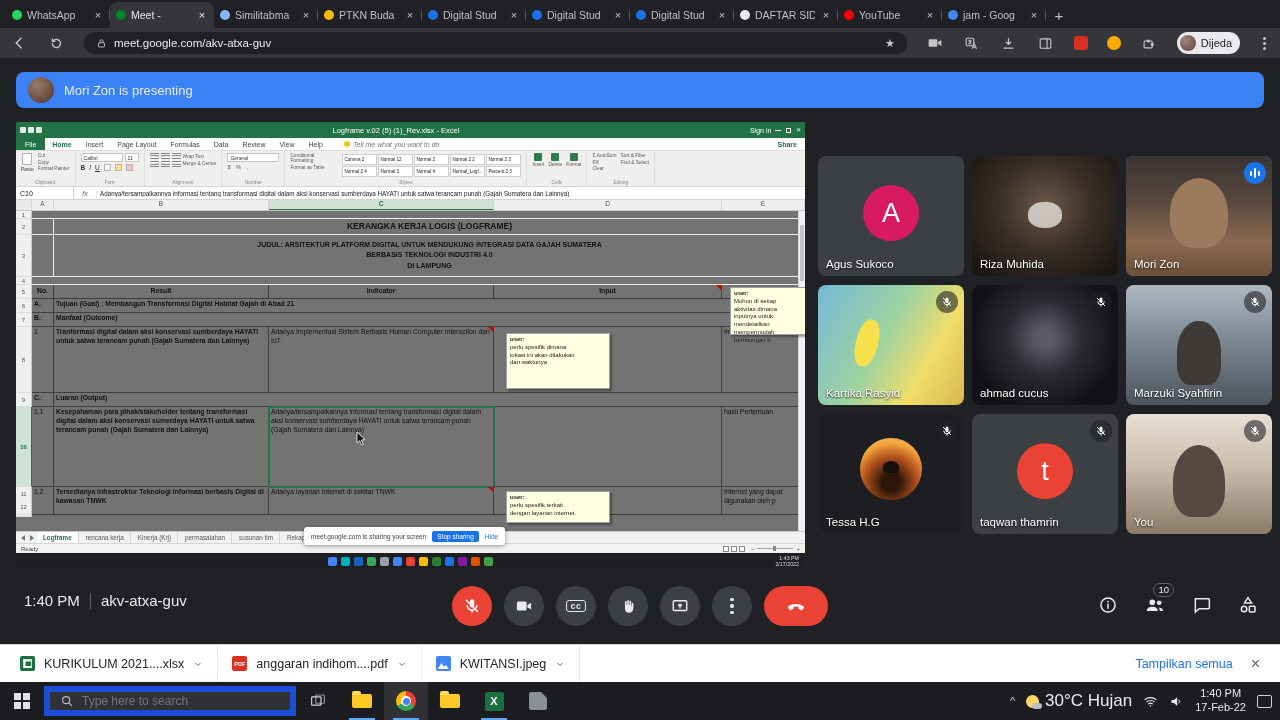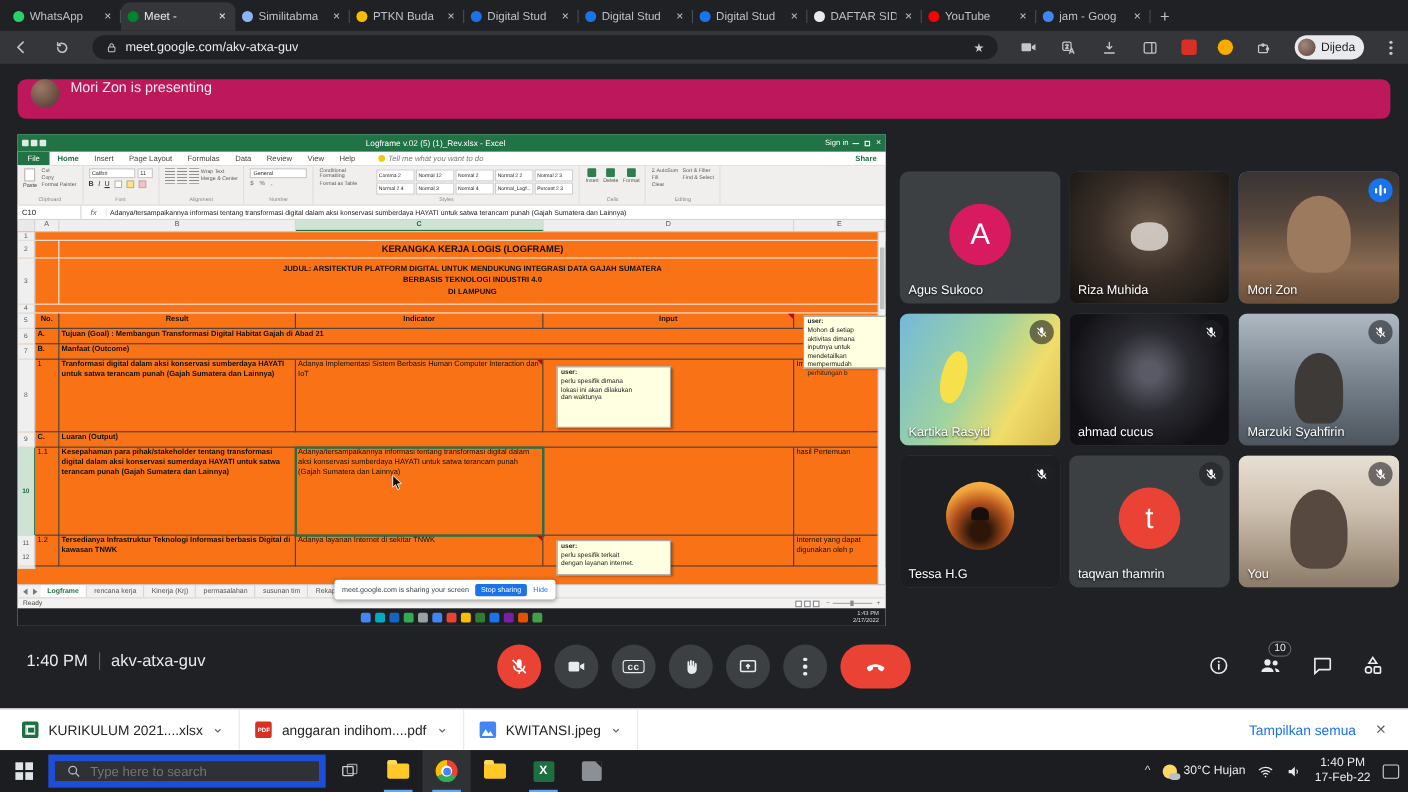--- a/index.html
+++ b/index.html
@@ -28,21 +28,21 @@
   .ext { width:14px; height:14px; border-radius:3px; position:relative; flex:0 0 auto; }
   .ext.e1 { background:#d93025; }
   .ext.e2 { background:#f9ab00; border-radius:50%; }
   .ext .bdg { position:absolute; bottom:-3px; right:-4px; background:#d93025; color:#fff; font-size:6px; border-radius:2px; padding:0 1px; }
   .chip { height:22px; background:#e8eaed; border-radius:11px; display:flex; align-items:center; gap:5px; padding:0 8px 0 3px; color:#202124; font-size:11px; flex:0 0 auto; }
   .chip-av { width:16px; height:16px; border-radius:50%; background:radial-gradient(circle at 35% 35%, #a1887f, #5d4037); }
   .kebab { display:flex; flex-direction:column; gap:2px; padding:0 4px; }
   .kebab i { width:3px; height:3px; border-radius:50%; background:#c4c7c5; }
 
   
-  .banner { position:absolute; top:72px; left:16px; width:1248px; height:36px; background:#be185d; border-radius:8px; display:flex; gap:10px; padding:0 12px; }
+  .banner { position:absolute; top:72px; left:16px; width:1248px; height:36px; background:#3b82f6; border-radius:8px; display:flex; align-items:center; gap:10px; padding:0 12px; }
   .banner-av { width:26px; height:26px; border-radius:50%; background:radial-gradient(circle at 35% 30%, #9c7b66, #4e342e); }
   .banner-txt { color:#e8eaed; font-size:13px; }
 
   
   .present { position:absolute; top:122px; left:16px; width:789px; height:447px; background:#fff; display:flex; flex-direction:column; font-family:Liberation Sans, sans-serif; }
   .xl-title { height:16px; background:#217346; color:#fff; display:flex; align-items:center; font-size:7.5px; padding:0 4px; gap:4px; }
   .qat { display:flex; gap:2px; }
   .qat i { width:6px; height:6px; background:rgba(255,255,255,.85); border-radius:1px; }
   .xl-title-text { flex:1; text-align:center; white-space:nowrap; overflow:hidden; }
   .xl-signin { font-size:7px; }
@@ -80,21 +80,21 @@
   .stylecell { border:1px solid #d0cecc; background:#fff; font-size:4.6px; color:#222; display:flex; align-items:center; padding:0 1px; white-space:nowrap; overflow:hidden; }
   .cellsbtn { display:flex; flex-direction:column; align-items:center; gap:1px; font-size:4.8px; color:#5a5a5a; }
   .cellsbtn i { width:8px; height:8px; background:#2e7d4f; border-radius:1px; }
   .sigma::before { content:"Σ "; }
 
   .xl-formula { height:13px; background:#fff; border-bottom:1px solid #d4d4d4; display:flex; align-items:center; font-size:7px; color:#222; }
   .namebox { width:58px; border-right:1px solid #d4d4d4; padding-left:4px; height:100%; display:flex; align-items:center; }
   .fxsym { width:22px; text-align:center; color:#666; font-style:italic; }
   .fml { flex:1; white-space:nowrap; overflow:hidden; font-size:6.3px; border-left:1px solid #e4e4e4; padding-left:3px; }
 
-  .xl-grid { position:relative; flex:1; overflow:hidden; background:#f97316; }
+  .xl-grid { position:relative; flex:1; overflow:hidden; background:#737373; }
   .colhead { display:flex; height:11px; background:#efefef; border-bottom:1px solid #c9c9c9; font-size:6.5px; color:#555; }
   .ch { text-align:center; border-right:1px solid #d4d4d4; }
   .corner { background:#e9e9e9; }
   .selcol { background:#cfe3d4; border-bottom:1.5px solid #217346; font-weight:bold; color:#1e6b41; }
   .gutw { width:16px; flex:0 0 16px; }
   .w-a { width:22px; flex:0 0 22px; }
   .w-b { width:215px; flex:0 0 215px; }
   .w-c { width:225px; flex:0 0 225px; }
   .w-d { width:228px; flex:0 0 228px; }
   .w-e { flex:1; min-width:0; }
@@ -224,21 +224,21 @@
   .chromeicon { width:20px; height:20px; border-radius:50%; background:conic-gradient(#ea4335 0 120deg, #34a853 120deg 240deg, #fbbc05 240deg 360deg); position:relative; }
   .chromeicon::before { content:""; position:absolute; inset:5px; border-radius:50%; background:#fff; }
   .chromeicon::after { content:""; position:absolute; inset:6.5px; border-radius:50%; background:#4285f4; }
   .xlicon { width:19px; height:19px; border-radius:2px; background:#1d6f42; color:#fff; font-weight:bold; font-size:11px; display:flex; align-items:center; justify-content:center; }
   .xlicon::before { content:"X"; }
   .grayapp { width:18px; height:18px; border-radius:2px; background:#8b9096; position:relative; }
   .grayapp::after { content:""; position:absolute; top:0; right:0; border-left:6px solid transparent; border-top:6px solid #1c1d21; }
   .tray { margin-left:auto; display:flex; align-items:center; gap:11px; padding-right:8px; color:#e8eaed; }
   .caret { font-size:11px; color:#cfd3d8; }
   .caret::before { content:"^"; }
-  .weather { display:flex; align-items:center; gap:6px; font-size:11px; }
+  .weather { display:flex; align-items:center; gap:6px; font-size:17px; }
   .sun { width:13px; height:13px; border-radius:50%; background:#fdd663; position:relative; }
   .sun::after { content:""; position:absolute; bottom:-1px; right:-3px; width:10px; height:6px; border-radius:4px; background:#b9c0c7; }
   .clockblk { text-align:center; font-size:11px; line-height:1.25; }
   .notifbox { width:15px; height:13px; border:1.3px solid #cfd3d8; border-radius:2px; }
   svg { display:block; }
 </style>
 </head>
 <body>
 
 <div class="stage">

